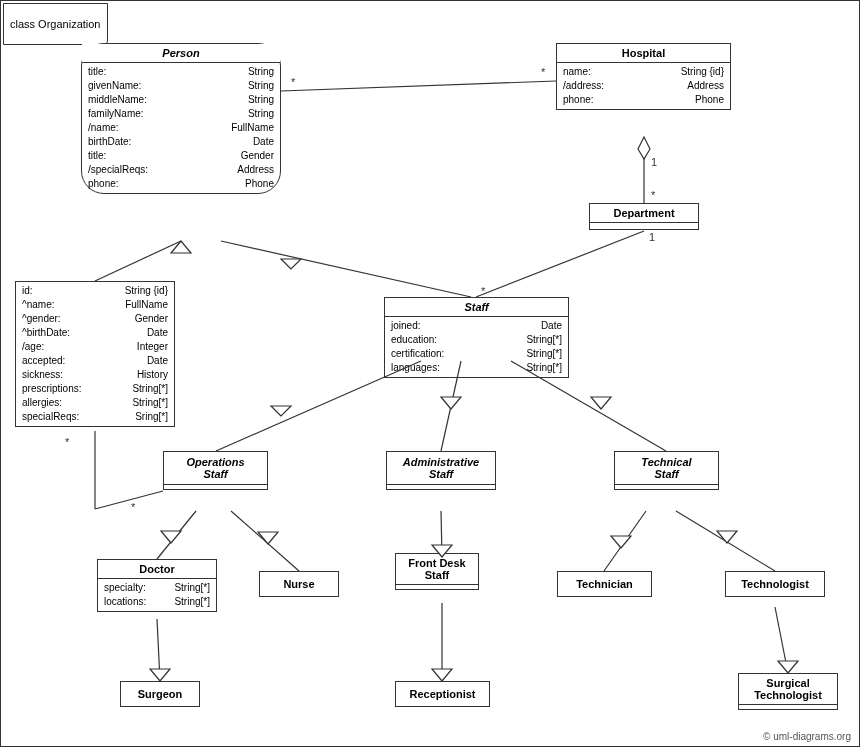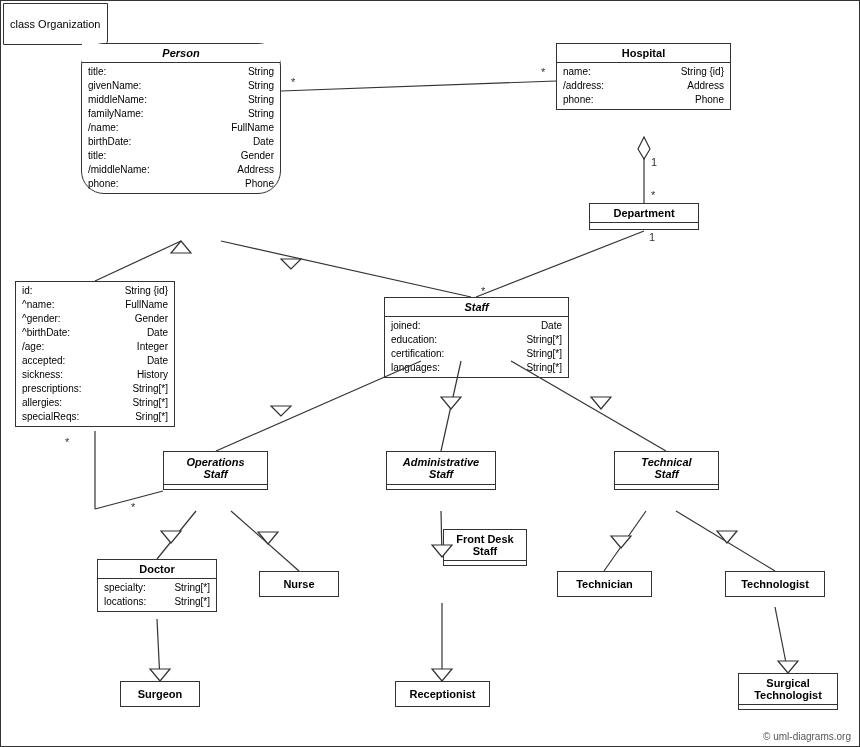--- a/index.html
+++ b/index.html
@@ -112,21 +112,21 @@
         </div>
       <div class="attr-row">
           <span class="attr-name">birthDate:</span>
           <span class="attr-type">Date</span>
         </div>
       <div class="attr-row">
           <span class="attr-name">title:</span>
           <span class="attr-type">Gender</span>
         </div>
       <div class="attr-row">
-          <span class="attr-name">/middleName:</span>
+          <span class="attr-name">/specialReqs:</span>
           <span class="attr-type">Address</span>
         </div>
       <div class="attr-row">
           <span class="attr-name">phone:</span>
           <span class="attr-type">Phone</span>
         </div>
     </div>
   </div>
 
   <div class="uml-class" style="left:555px; top:42px; width:175px;">
@@ -245,21 +245,21 @@
           <span class="attr-name">locations:</span>
           <span class="attr-type">String[*]</span>
         </div>
     </div>
   </div>
 
   <div class="uml-simple" style="left:258px; top:570px; width:80px;">
     <span>Nurse</span>
   </div>
 
-  <div class="uml-class" style="left:394px; top:528px; width:84px; text-align:center;margin-left:48px;">
+  <div class="uml-class" style="left:394px; top:552px; width:84px; text-align:center;">
     <div class="class-name">Front Desk<br>Staff</div>
     <div class="class-attrs" style="min-height:4px;"></div>
   </div>
 
   <div class="uml-simple" style="left:556px; top:570px; width:95px;">
     <span>Technician</span>
   </div>
 
   <div class="uml-simple" style="left:724px; top:570px; width:100px;">
     <span>Technologist</span>

